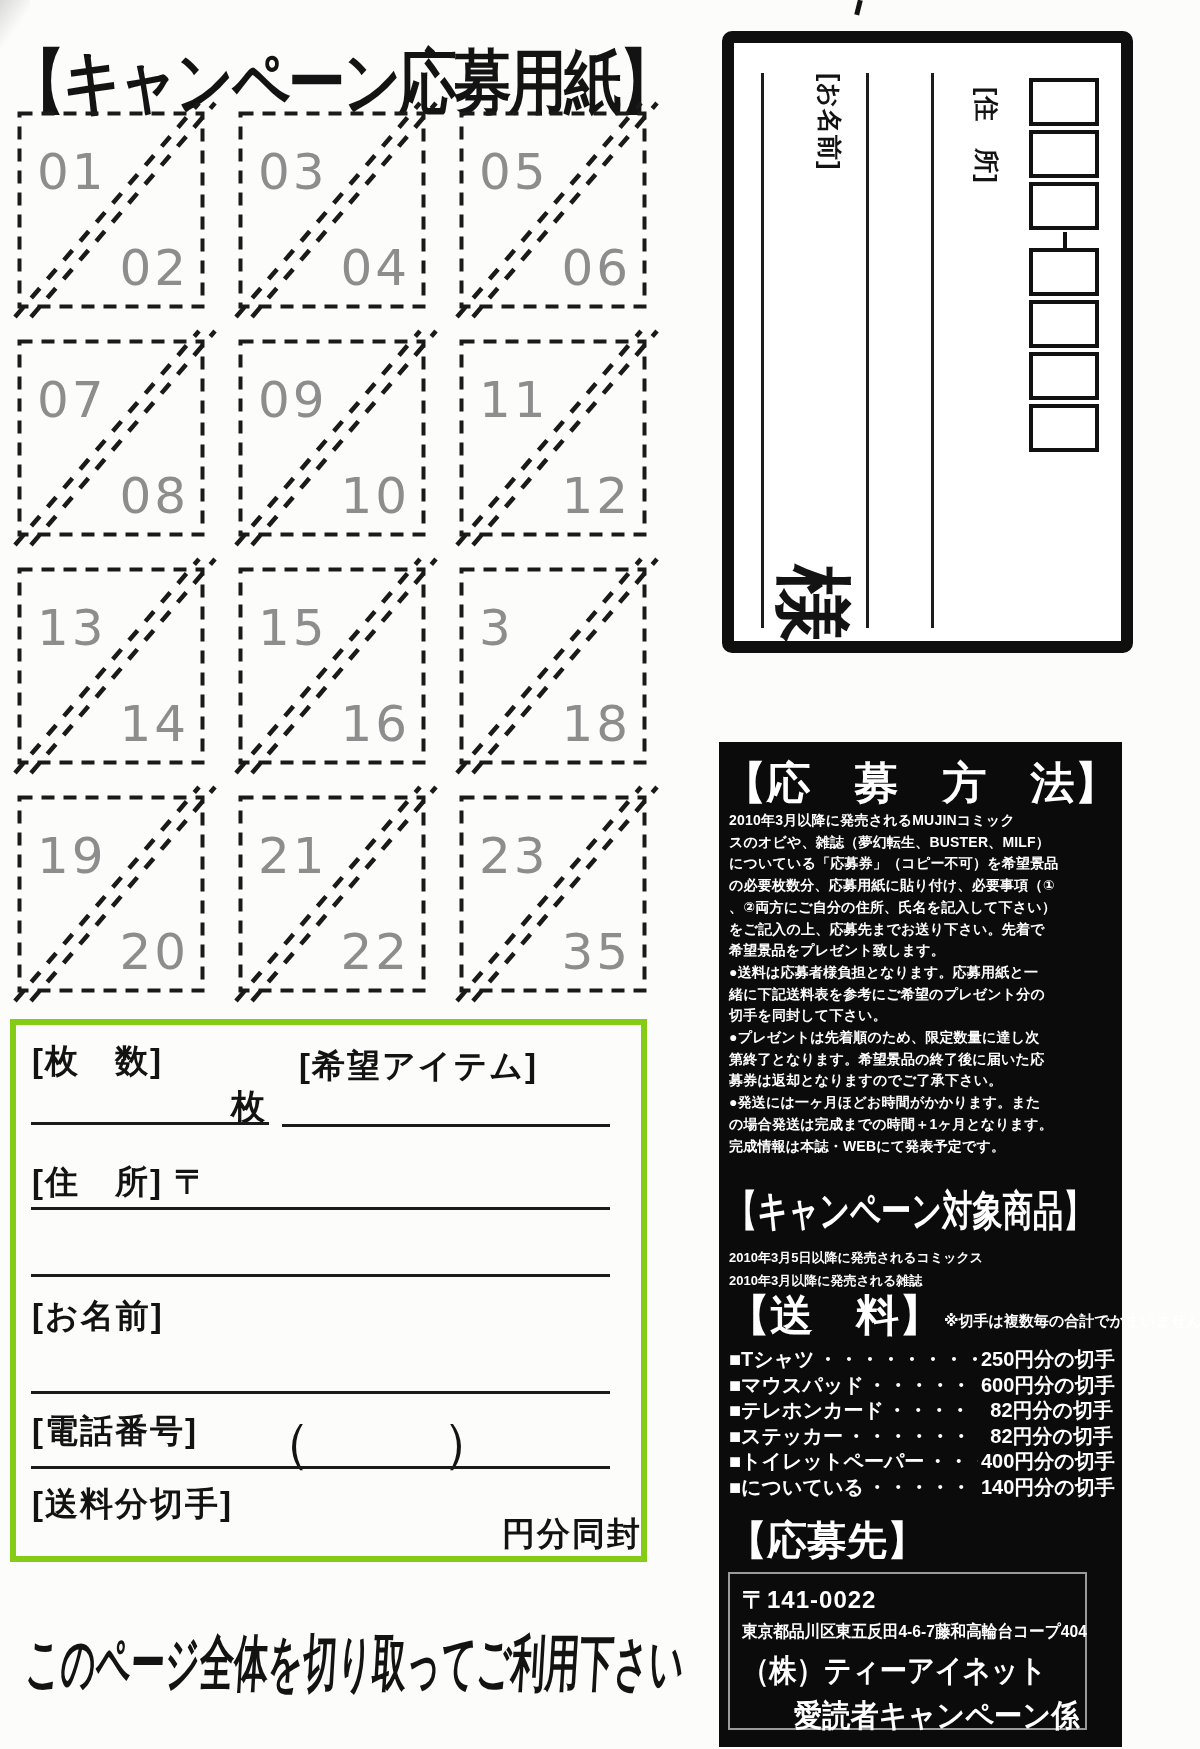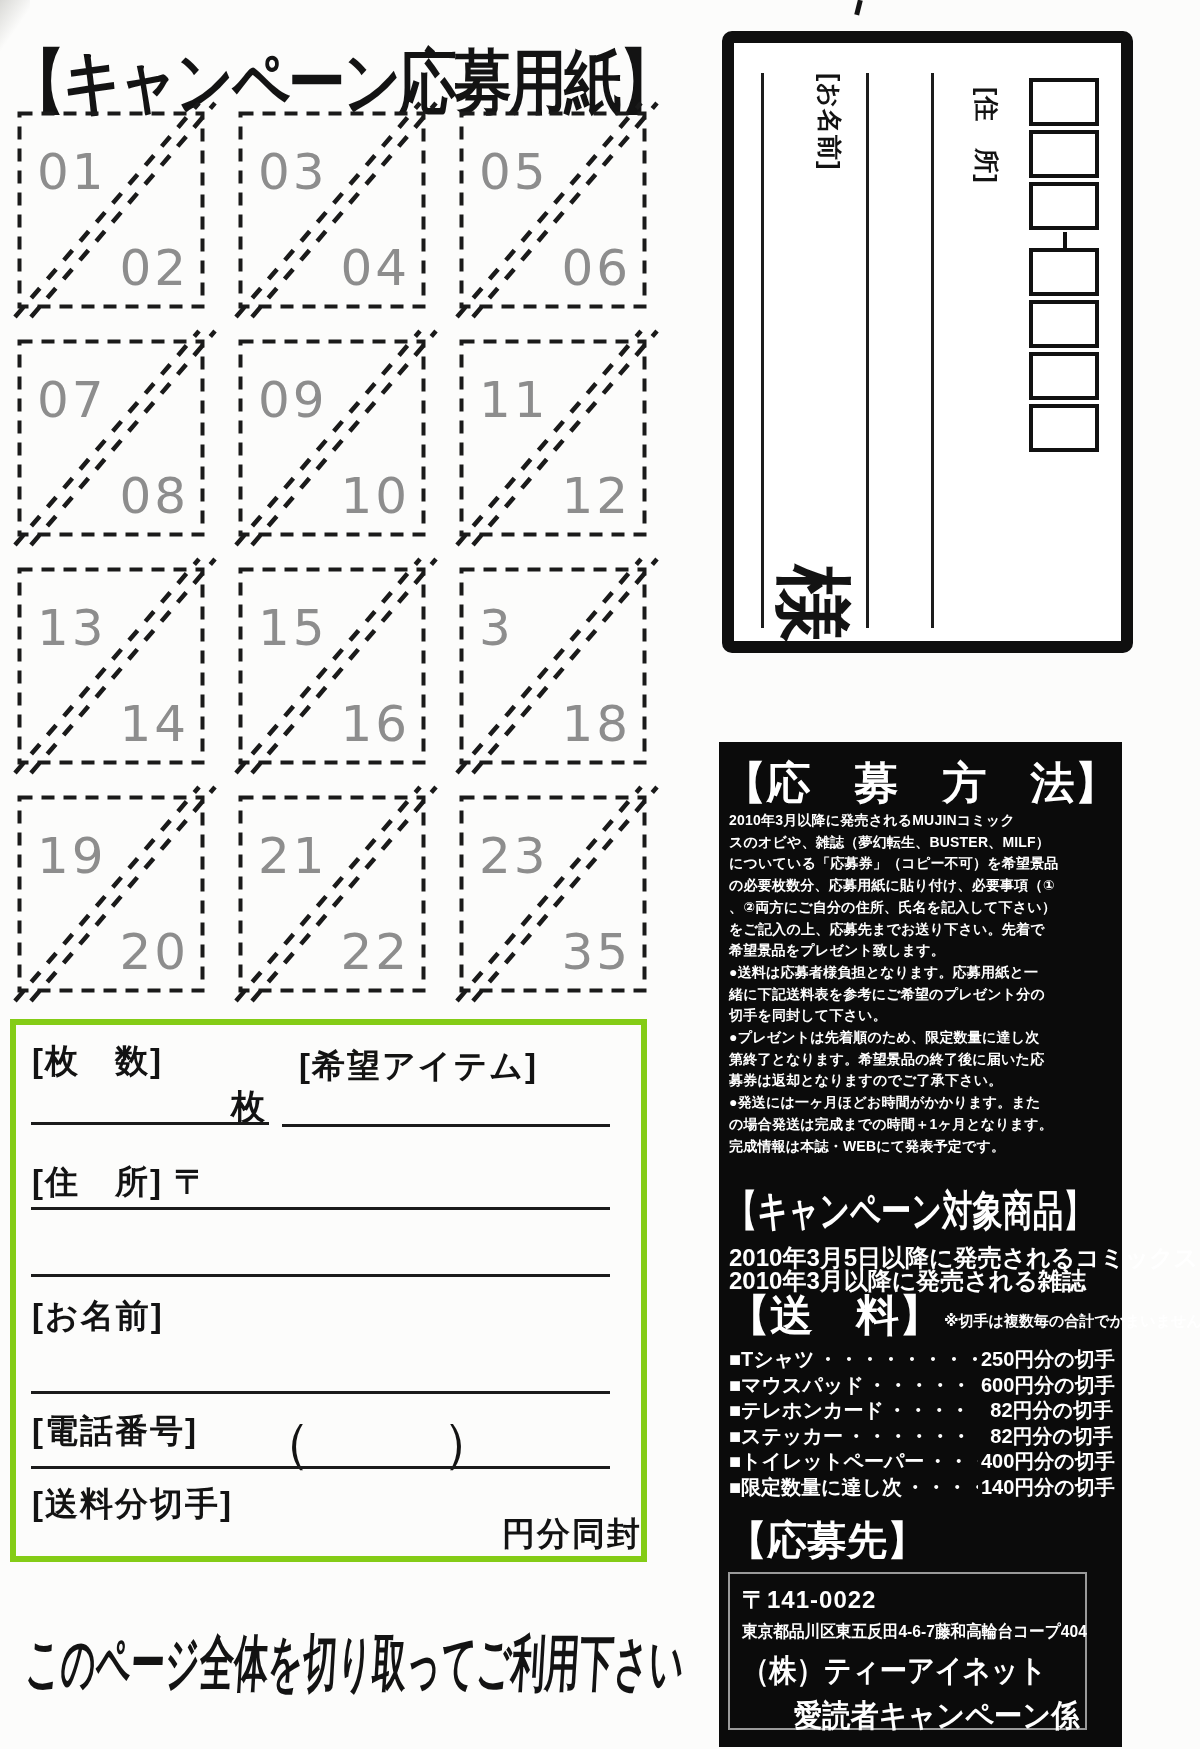--- a/index.html
+++ b/index.html
@@ -37,21 +37,21 @@
   
   .cutline{position:absolute;left:26px;top:1626px;font-size:61px;font-weight:900;white-space:nowrap;
         transform:scaleX(.56) skewX(-6deg);transform-origin:0 50%;line-height:74px;}
   
   .panel{position:absolute;left:719px;top:742px;width:403px;height:1005px;background:#0b0b0b;color:#fff;}
   .p-title{position:absolute;left:0;width:100%;text-align:center;font-weight:800;white-space:nowrap;line-height:1.1;}
   .p-title-method{top:11px;font-size:44px;letter-spacing:0px;margin-top:6px;}
   .p-body{position:absolute;left:10px;top:68px;font-size:14px;line-height:21.7px;letter-spacing:.2px;
         font-weight:600;white-space:nowrap;}
   .p-title-target{top:446px;font-size:42px;text-align:left;left:8px;transform:scaleX(.72);transform-origin:0 0;}
-  .p-target-lines{position:absolute;left:10px;top:504px;font-size:24px;line-height:23px;font-weight:700;white-space:nowrap;}
+  .p-target-lines{position:absolute;left:10px;top:504px;font-size:13px;line-height:23px;font-weight:700;white-space:nowrap;}
   .p-ship-row{position:absolute;left:8px;top:552px;display:flex;align-items:flex-end;}
   .p-title-ship{font-size:43px;font-weight:800;line-height:1;white-space:nowrap;}
   .p-ship-note{font-size:15px;font-weight:600;margin-left:2px;margin-bottom:6px;white-space:nowrap;}
   .p-list{position:absolute;left:10px;top:605px;width:384px;}
   .p-item{display:flex;align-items:center;height:25.5px;font-size:20px;font-weight:700;}
   .p-item .nm{white-space:nowrap;}
   .p-item .dots{flex:1;overflow:hidden;white-space:nowrap;margin:0 3px;letter-spacing:1px;}
   .p-item .amt{width:132px;text-align:right;white-space:nowrap;}
   .p-title-dest{top:776px;text-align:left;left:8px;font-size:40px;}
   .p-dest{position:absolute;left:9px;top:830px;width:359px;height:158px;box-sizing:border-box;
@@ -276,21 +276,21 @@
           <span class="nm">■ステッカー</span>
           <span class="dots">・・・・・・・・・・・・・・・</span>
           <span class="amt">82円分の切手</span>
         </div>
         <div class="p-item">
           <span class="nm">■トイレットペーパー</span>
           <span class="dots">・・・・・・・・・</span>
           <span class="amt">400円分の切手</span>
         </div>
         <div class="p-item">
-          <span class="nm">■限定数量に達し次</span>
+          <span class="nm">■についている</span>
           <span class="dots">・・・・・・・・・・・・</span>
           <span class="amt">140円分の切手</span>
         </div>
       </div>
     <div class="p-title p-title-dest">【応募先】</div>
     <div class="p-dest">
       <div class="postal">〒141-0022</div>
       <div class="addr">東京都品川区東五反田4-6-7藤和高輪台コープ404</div>
       <div class="co">（株）ティーアイネット</div>
       <div class="sec">愛読者キャンペーン係</div>

